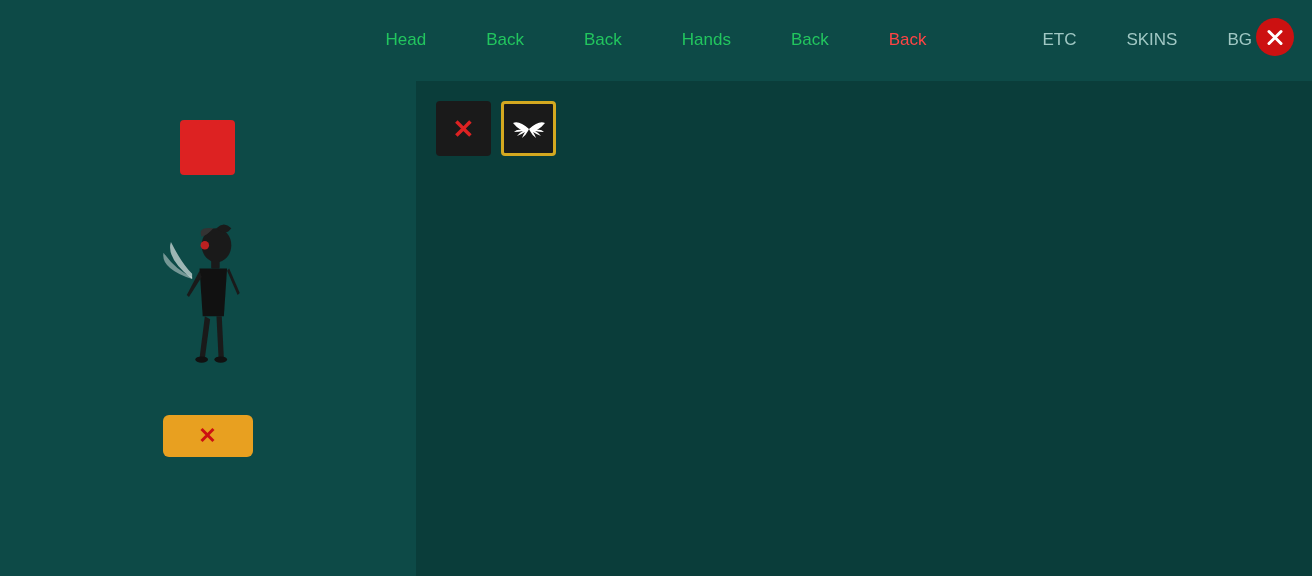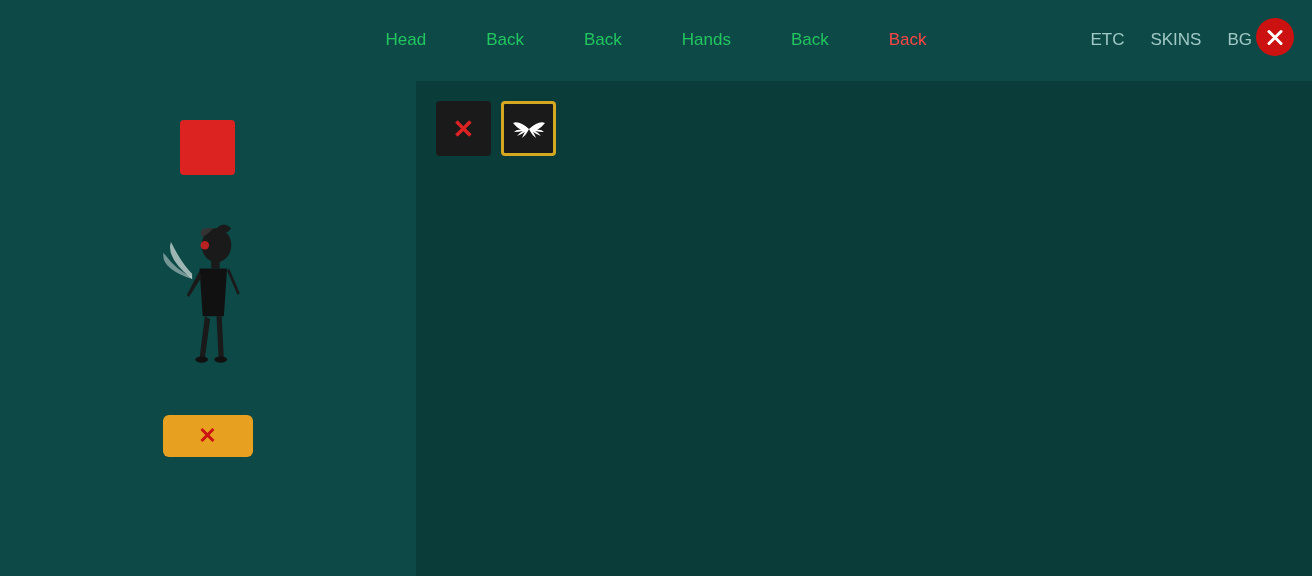--- a/index.html
+++ b/index.html
@@ -37,21 +37,21 @@
       cursor: pointer;
       text-decoration: none;
     }
 
     .nav-tab.active {
       color: #ff4444;
     }
 
     .nav-right {
       display: flex;
-      gap: 26px;
+      gap: 50px;
       position: absolute;
       right: 60px;
       top: 50%;
       transform: translateY(-50%);
     }
 
     .nav-right-item {
       color: #a0c8c4;
       font-size: 17px;
       cursor: pointer;

